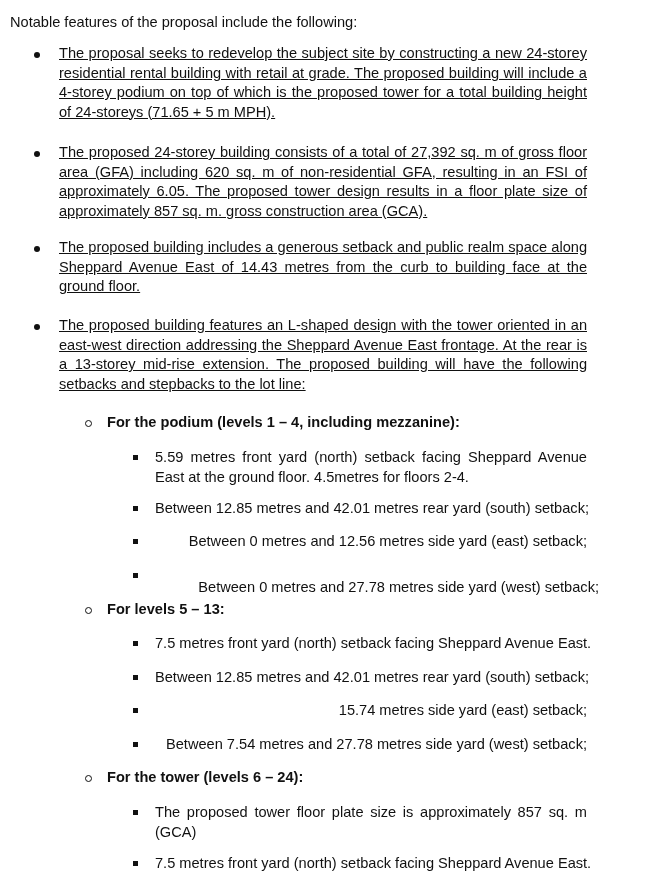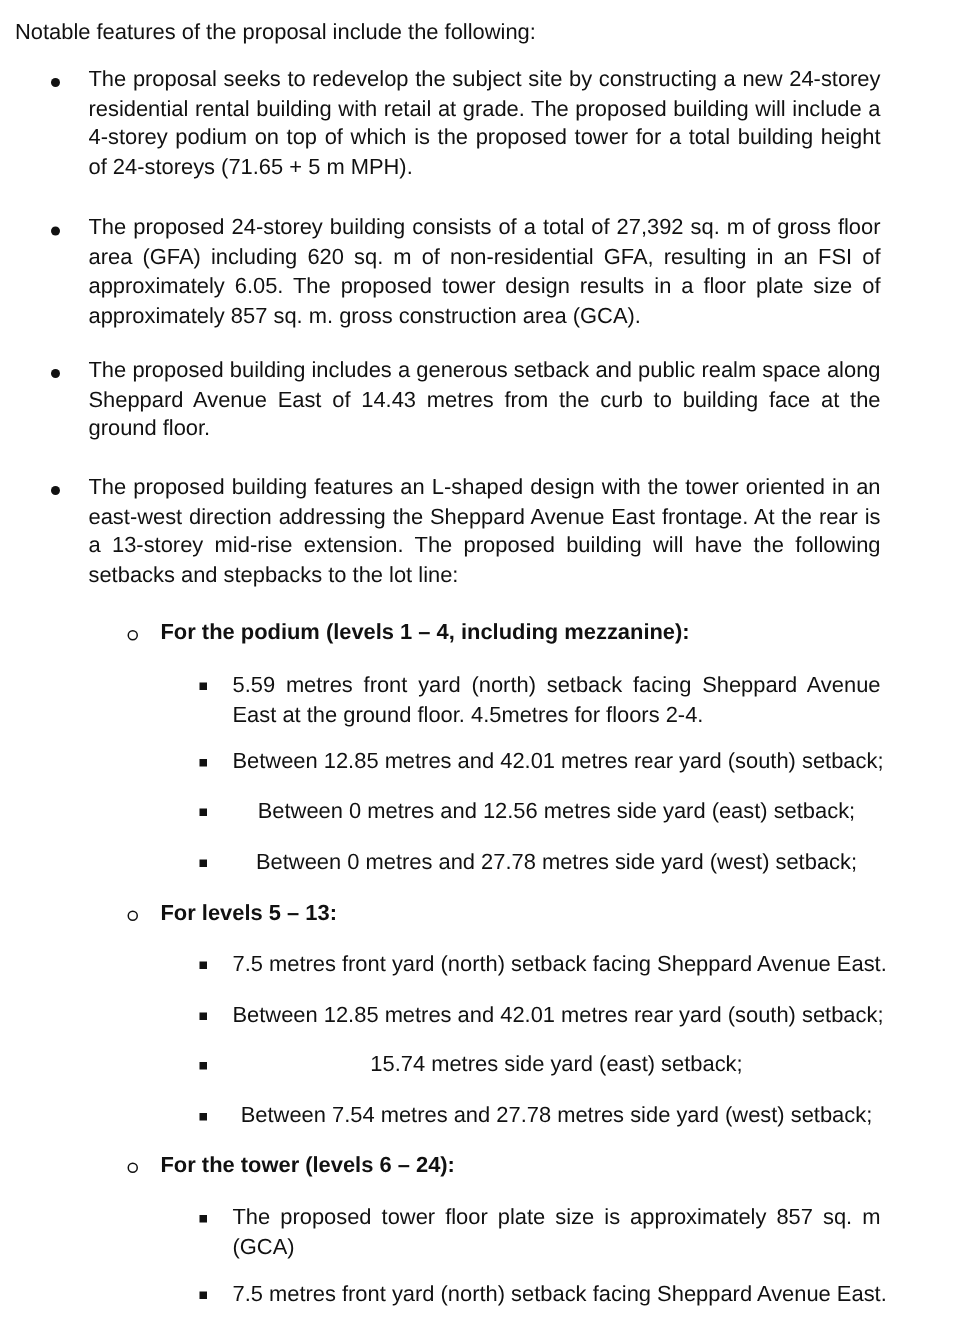--- a/index.html
+++ b/index.html
@@ -2,27 +2,27 @@
 <html><head>
 <meta charset="utf-8">
 <style>
   html, body { margin: 0; padding: 0; background: #ffffff; }
   body {
     width: 653px; height: 891px; overflow: hidden; position: relative;
     font-family: "Liberation Sans", sans-serif; color: #111111;
     font-size: 14.6px; line-height: 19.5px;
   }
   .intro { position: absolute; left: 10px; top: 13px; white-space: nowrap; }
-  .bl { position: absolute; left: 59px; width: 528px; text-align: justify; }
+  .bl { position: absolute; left: 59px; width: 528px; text-align: justify; text-decoration: underline; }
   .dot { position: absolute; left: 34px; width: 6px; height: 6px; border-radius: 50%; background: #111; }
   .circ { position: absolute; left: 85px; width: 5px; height: 5px; border: 1.2px solid #111; border-radius: 50%; }
   .sub { position: absolute; left: 107px; white-space: nowrap; font-weight: bold; }
   .sq { position: absolute; left: 133px; width: 5px; height: 5px; background: #111; }
   .sl { position: absolute; left: 155px; width: 432px; text-align: justify; }
-  .sl.one { white-space: nowrap; text-align: center; }
+  .sl.one { white-space: nowrap; text-align: right; }
 </style>
 </head>
 <body>
 
 <div>
   <p class="intro" style="margin:0">Notable features of the proposal include the following:</p>
 
   <span class="dot" style="top:52px"></span>
   <p class="bl" style="top:44px;margin:0">The proposal seeks to redevelop the subject site by constructing a new 24-storey residential rental building with retail at grade. The proposed building will include a 4-storey podium on top of which is the proposed tower for a total building height of 24-storeys (71.65 + 5 m MPH).</p>
 
@@ -41,21 +41,21 @@
   <span class="sq" style="top:455px"></span>
   <p class="sl" style="top:448px;margin:0">5.59 metres front yard (north) setback facing Sheppard Avenue East at the ground floor.  4.5metres for floors 2-4.</p>
 
   <span class="sq" style="top:506px"></span>
   <p class="sl one" style="top:499px;margin:0">Between 12.85 metres and 42.01 metres rear yard (south) setback;</p>
 
   <span class="sq" style="top:539px"></span>
   <p class="sl one" style="top:532px;margin:0">Between 0 metres and 12.56 metres side yard (east) setback;</p>
 
   <span class="sq" style="top:573px"></span>
-  <p class="sl one" style="top:566px;margin:0">Between 0 metres and 27.78 metres side yard (west) setback;</p>
+  <p class="sl one" style="top:566px;margin:12px">Between 0 metres and 27.78 metres side yard (west) setback;</p>
 
   <span class="circ" style="top:607px"></span>
   <p class="sub" style="top:600px;margin:0">For levels 5 – 13:</p>
 
   <span class="sq" style="top:641px"></span>
   <p class="sl one" style="top:634px;margin:0">7.5 metres front yard (north) setback facing Sheppard Avenue East.</p>
 
   <span class="sq" style="top:675px"></span>
   <p class="sl one" style="top:668px;margin:0">Between 12.85 metres and 42.01 metres rear yard (south) setback;</p>
 

